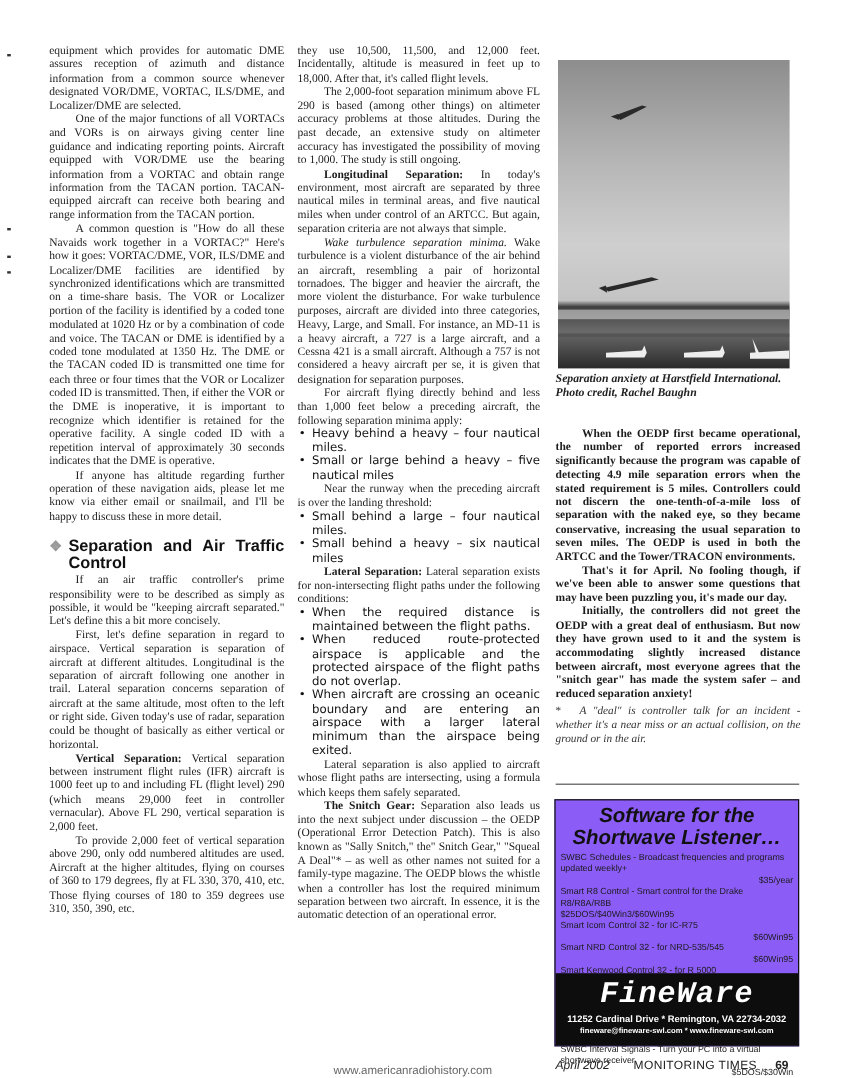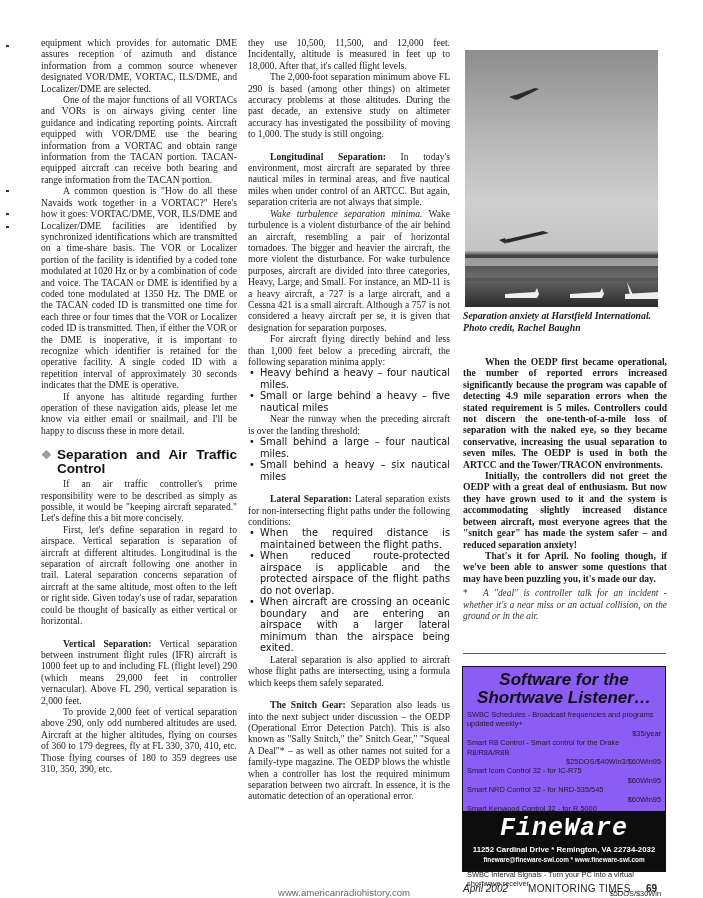--- a/index.html
+++ b/index.html
@@ -4,21 +4,21 @@
 <style>
   html, body { margin:0; padding:0; background:#fff; }
   body { width:703px; height:898px; position:relative; overflow:hidden;
          font-family:"Liberation Serif", serif; color:#1c1c1c; }
   .col { position:absolute; font-size:9.6px; line-height:11.4px; text-align:justify; }
   #col1 { left:41px; top:37px; width:196px; }
   #col2 { left:248px; top:37px; width:202px; }
   #col3 { left:463px; top:356px; width:204px;font-weight:bold; }
   p { margin:0; text-indent:22px; }
   p.noindent { text-indent:0; }
-  .gap { margin-top:11px; }
+  .gap { }
   .runin { font-weight:bold; }
   .ital { font-style:italic; }
   h2 { font-family:"Liberation Sans", sans-serif; font-weight:bold; font-size:13.6px;
        line-height:14px; margin:12px 0 2px 0; padding-left:16px; position:relative; color:#111; }
   h2 .diamond { position:absolute; left:0; top:0; color:#9a9a9a; font-size:12px; }
   ul { margin:0; padding:0; list-style:none; }
   ul li { font-family:"DejaVu Sans", sans-serif; font-size:9.8px; line-height:11.5px;
           padding-left:12px; position:relative; text-align:justify; color:#111; }
   ul li .bullet { position:absolute; left:1px; top:0; }
   .margin-dot { position:absolute; left:6px; width:3px; height:2px; background:#333; }
@@ -112,39 +112,39 @@
     <rect x="0" y="228" width="193" height="3" fill="#555"></rect>
     <path d="M40 244 L70 242 L72 238 L74 244 L72 248 L40 248 Z" fill="#eee"></path>
     <path d="M105 244 L135 242 L137 238 L139 244 L137 248 L105 248 Z" fill="#eee"></path>
     <path d="M160 244 L193 242 L193 249 L160 249 Z M162 232 L168 245 L165 245 Z" fill="#eee"></path>
   </svg>
 </div>
 <div id="caption">Separation anxiety at Harstfield International. Photo credit, Rachel Baughn</div>
 
 <div class="col" id="col3">
   <p>When the OEDP first became operational, the number of reported errors increased significantly because the program was capable of detecting 4.9 mile separation errors when the stated requirement is 5 miles. Controllers could not discern the one-tenth-of-a-mile loss of separation with the naked eye, so they became conservative, increasing the usual separation to seven miles. The OEDP is used in both the ARTCC and the Tower/TRACON environments.</p>
+  <p>That's it for April. No fooling though, if we've been able to answer some questions that may have been puzzling you, it's made our day.</p>
   <p>Initially, the controllers did not greet the OEDP with a great deal of enthusiasm. But now they have grown used to it and the system is accommodating slightly increased distance between aircraft, most everyone agrees that the "snitch gear" has made the system safer – and reduced separation anxiety!</p>
-  <p>That's it for April. No fooling though, if we've been able to answer some questions that may have been puzzling you, it's made our day.</p>
 </div>
 <div id="footnote"><span class="star">*</span><span>A "deal" is controller talk for an incident - whether it's a near miss or an actual collision, on the ground or in the air.</span></div>
 <div id="rule"></div>
 
 <div id="ad">
   <div class="ad-title">
     <div>Software for the</div>
     <div>Shortwave Listener…</div>
   </div>
   <div class="items" id="ad-items">
       <div style="display: block;">
         <div><span class="name">SWBC Schedules</span><span class="desc"> - Broadcast frequencies and programs updated weekly+</span></div>
         <div class="price" style="text-align: right; display: block;">$35/year</div>
       </div>
       <div style="display: block;">
         <div><span class="name">Smart R8 Control</span><span class="desc"> - Smart control for the Drake R8/R8A/R8B</span></div>
-        <div class="price" style="text-align: right; display: block;">$25DOS/$40Win3/$60Win95</div>
+        <div class="price" style="display: block;">$25DOS/$40Win3/$60Win95</div>
       </div>
       <div style="display: block;">
         <div><span class="name">Smart Icom Control 32</span><span class="desc"> - for IC-R75</span></div>
         <div class="price" style="text-align: right; display: block;">$60Win95</div>
       </div>
       <div style="display: block;">
         <div><span class="name">Smart NRD Control 32</span><span class="desc"> - for NRD-535/545</span></div>
         <div class="price" style="text-align: right; display: block;">$60Win95</div>
       </div>
       <div style="display: block;">

